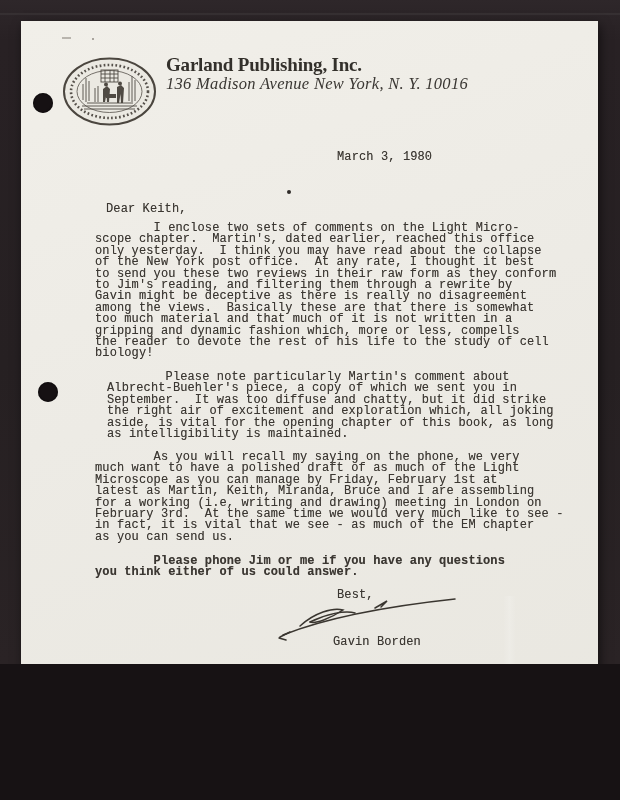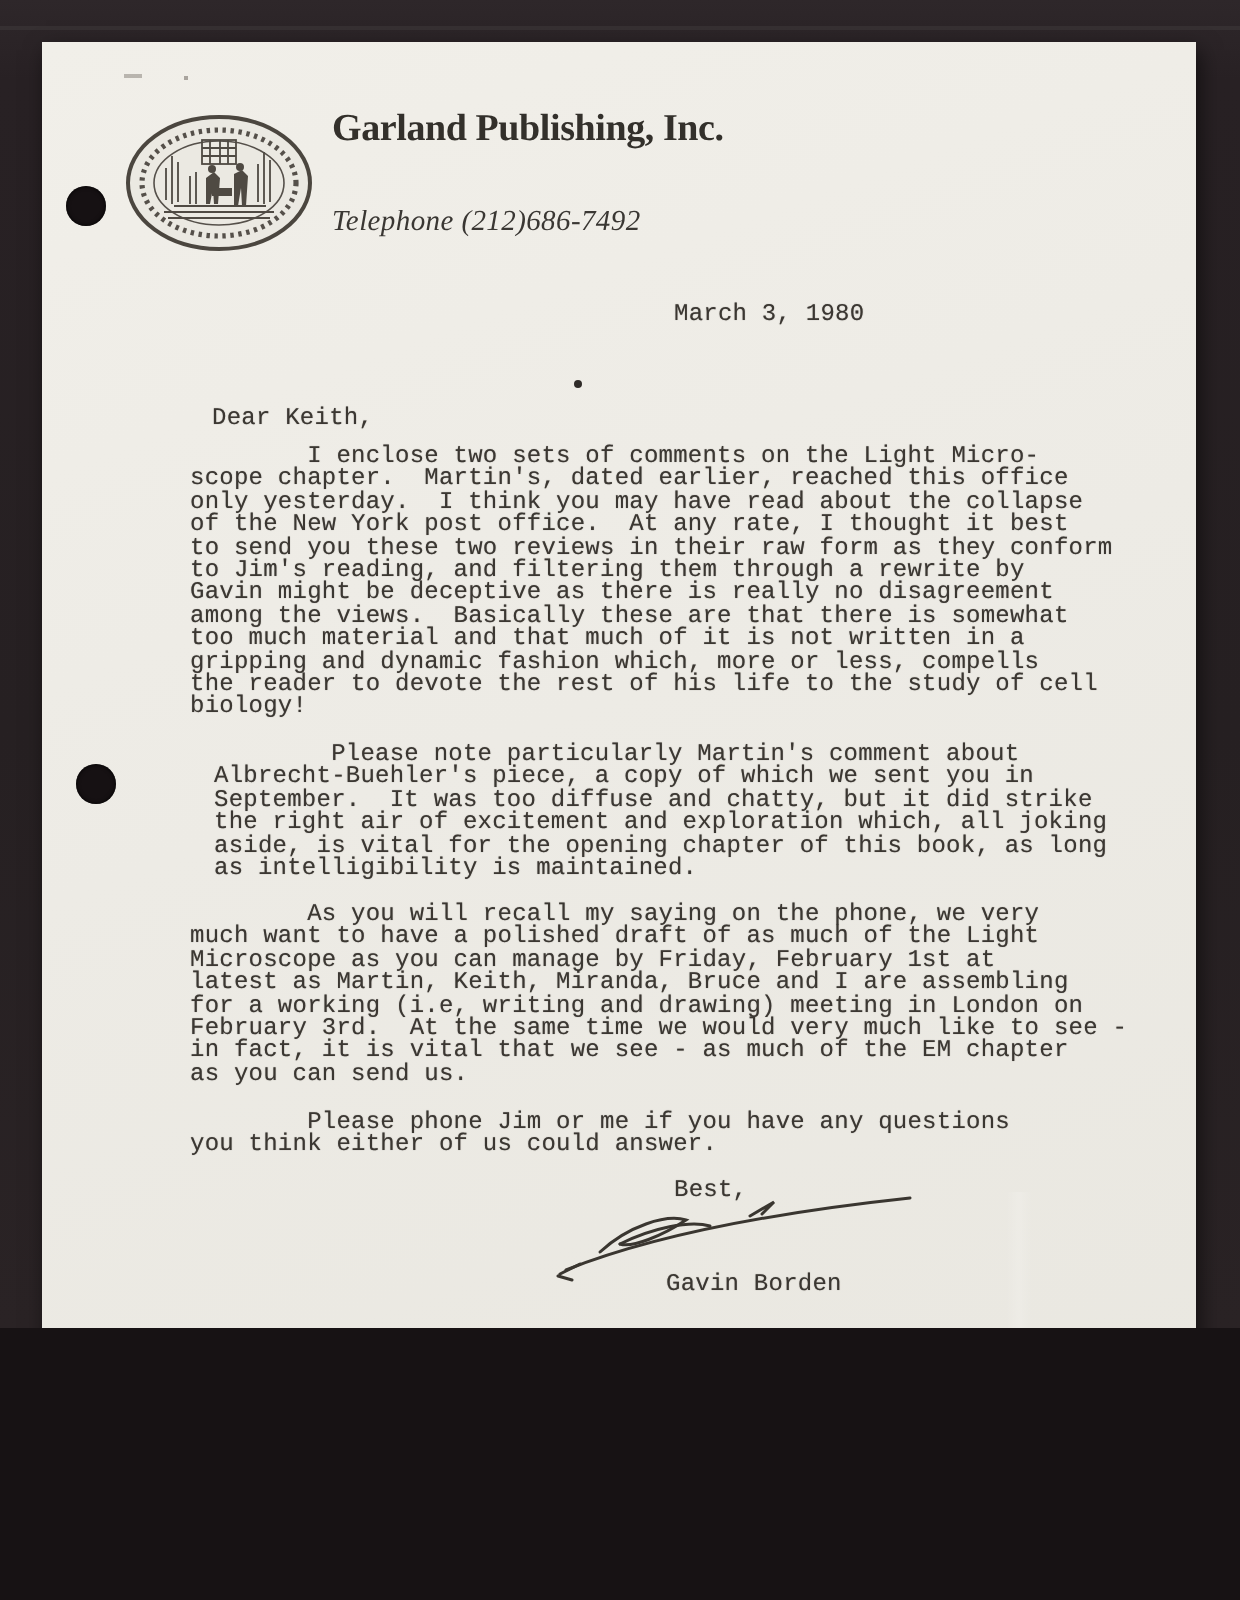--- a/index.html
+++ b/index.html
@@ -64,21 +64,21 @@
       <g fill="#4f4a43">
         <path d="M41,33 l4,-3 3,3 -1,13 -2,0 -0.5,-8 -1.5,8 -2,0 z"></path>
         <path d="M55,31 l4,-2 3,3 -1,15 -2,0 -0.5,-9 -1.5,9 -2,0 z"></path>
         <circle cx="44" cy="28.5" r="2"></circle>
         <circle cx="58" cy="27.5" r="2"></circle>
         <rect x="44" y="38" width="10" height="4"></rect>
       </g>
     </svg>
 
     <div class="company">Garland Publishing, Inc.</div>
-    <div class="scriptline tel">Telephone (212)686-7492</div>
+    <div class="scriptline addr">136 Madison Avenue New York, N. Y. 10016</div>
 
     <div class="mono" style="left:316px;top:131px;">March 3, 1980</div>
 
     <div class="speck-dot"></div>
     <div class="speck-dash"></div>
     <div class="speck-tiny"></div>
 
     <div class="mono" style="left:74px;top:183px;padding-left:11px;">Dear Keith,</div>
     <div class="mono" style="left:74px;top:202px;">        I enclose two sets of comments on the Light Micro-
 scope chapter.  Martin's, dated earlier, reached this office
@@ -99,21 +99,21 @@
 aside, is vital for the opening chapter of this book, as long
 as intelligibility is maintained.</div>
     <div class="mono" style="left:74px;top:431px;">        As you will recall my saying on the phone, we very
 much want to have a polished draft of as much of the Light
 Microscope as you can manage by Friday, February 1st at
 latest as Martin, Keith, Miranda, Bruce and I are assembling
 for a working (i.e, writing and drawing) meeting in London on
 February 3rd.  At the same time we would very much like to see -
 in fact, it is vital that we see - as much of the EM chapter
 as you can send us.</div>
-    <div class="mono" style="left:74px;top:535px;">        Please phone Jim or me if you have any questions
+    <div class="mono" style="left:74px;top:535px;font-weight:bold;">        Please phone Jim or me if you have any questions
 you think either of us could answer.</div>
 
     <div class="mono" style="left:316px;top:569px;">Best,</div>
     <svg class="sig" viewBox="0 0 186 47">
       <g fill="none" stroke="#3a3630" stroke-width="1.5" stroke-linecap="round">
         <path d="M7,41 C42,27 95,14 179,5"></path>
         <path d="M24,32 C38,19 57,13 67,16 C55,24 40,30 34,28"></path>
         <path d="M34,28 C50,20 69,16 79,19"></path>
         <path d="M99,14 L111,7 L105,13"></path>
         <path d="M4,43 L14,38 M3,44 L10,46"></path>

